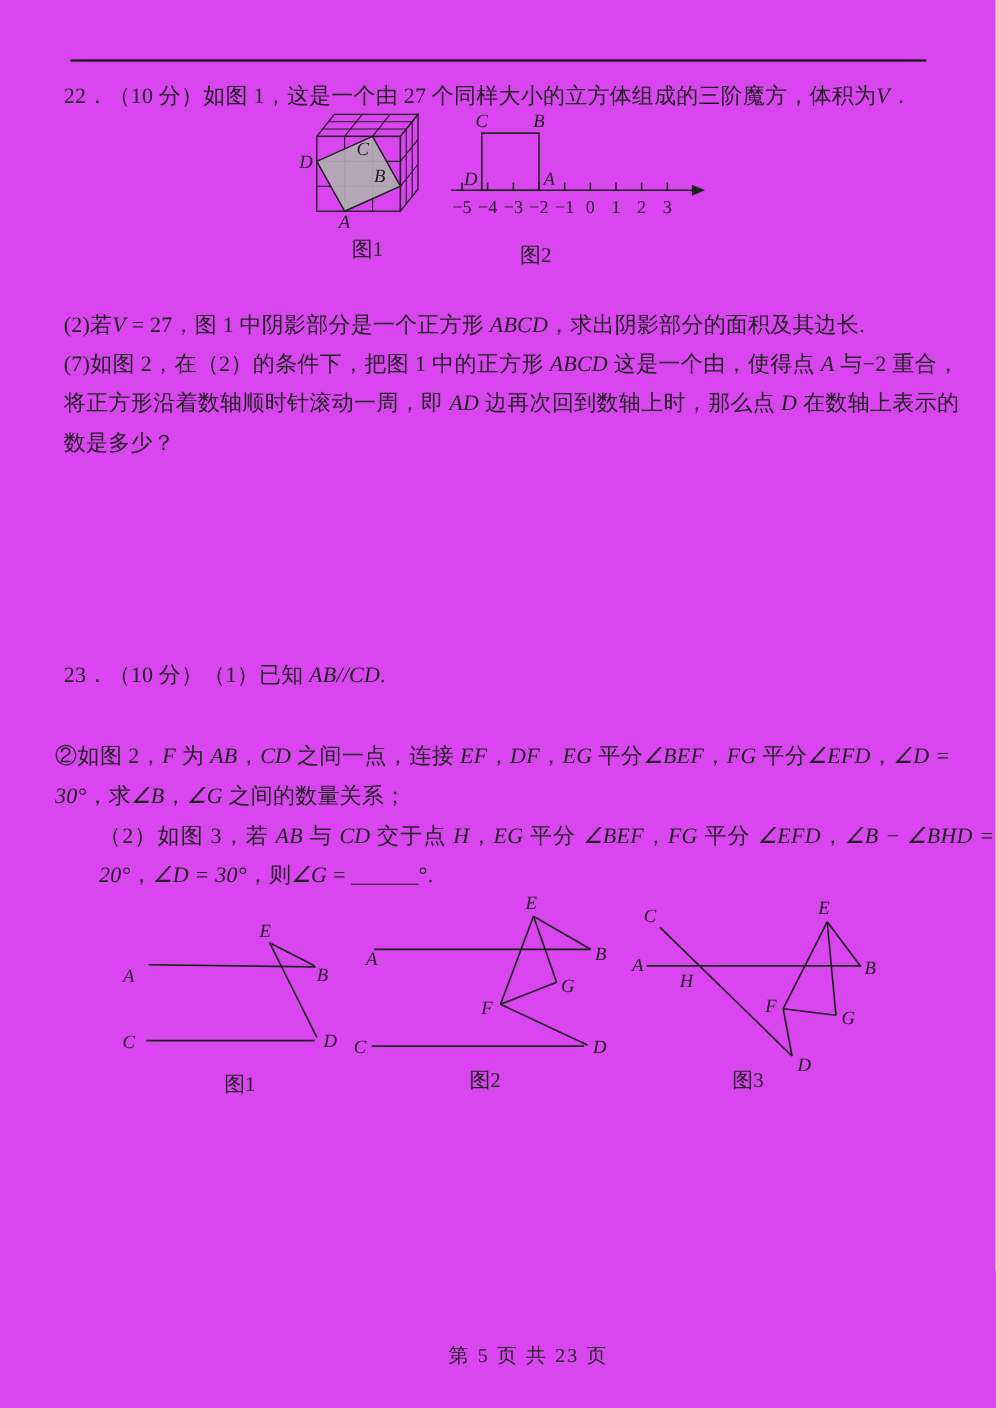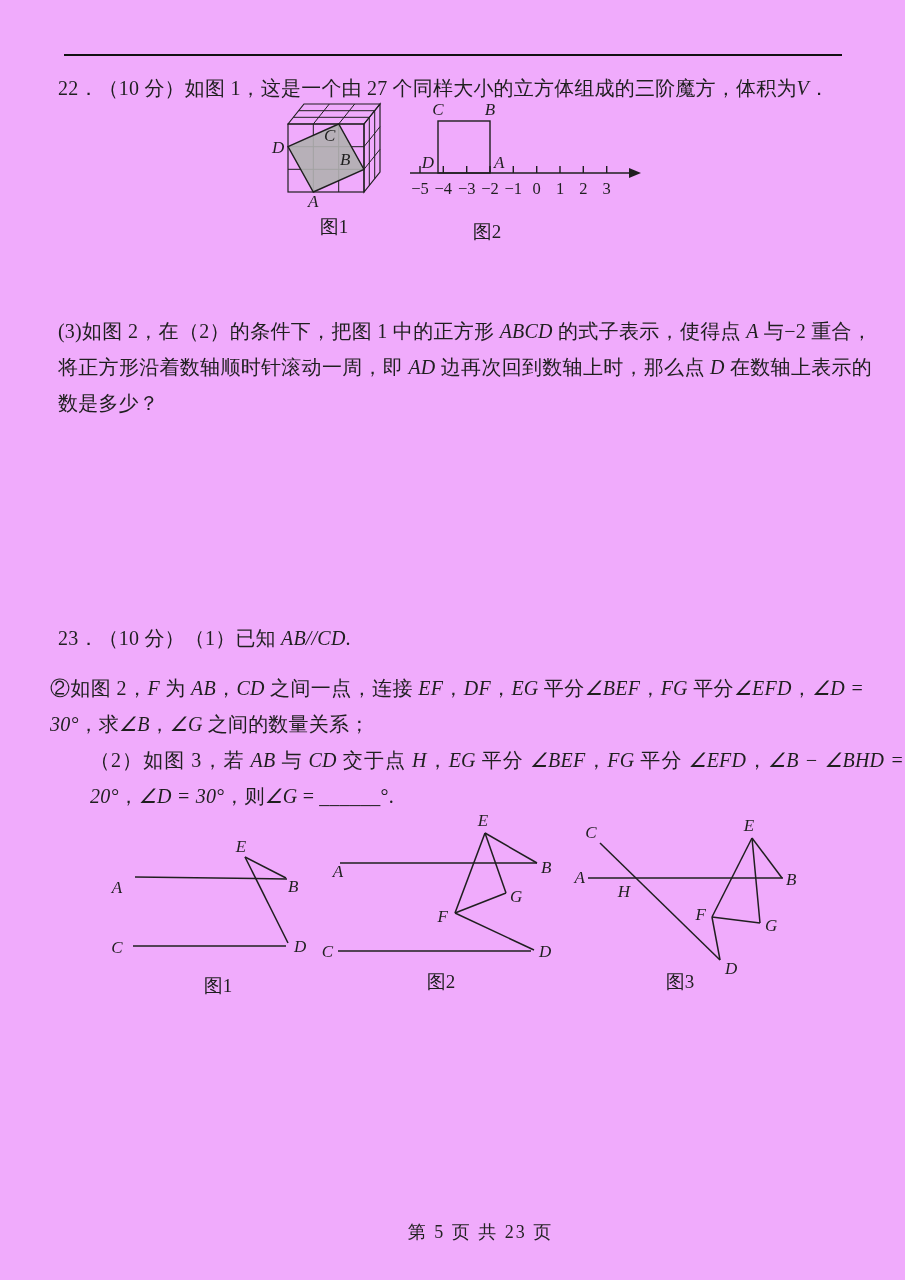--- a/index.html
+++ b/index.html
@@ -1,17 +1,17 @@
 <!DOCTYPE html>
 <html><head>
 <meta charset="utf-8">
 <style>
   html,body{margin:0;padding:0;background:#e8e8e8;}
   .page{
-    position:relative;width:905px;height:1280px;background:#f0abfc;
+    position:relative;width:905px;height:1280px;background:#d946ef;
     font-family:"Liberation Serif","DejaVu Serif",serif;color:#1f1f1f;
     overflow:hidden;margin:0 auto;
   }
   .abs{position:absolute;}
   .rule{position:absolute;left:64px;top:54px;width:778px;height:2px;background:#111;}
   p.tline{
     margin:0;font-size:20px;line-height:36px;text-align:justify;
     color:#1f1f1f;letter-spacing:.2px;
   }
   p.tline i{font-style:italic;font-family:"Liberation Serif",serif;}
@@ -71,23 +71,24 @@
       <text x="85" y="94">−2</text>
       <text x="108.3" y="94">−1</text>
       <text x="131.7" y="94">0</text>
       <text x="155" y="94">1</text>
       <text x="178.3" y="94">2</text>
       <text x="201.7" y="94">3</text>
     </g>
     <text class="cap" x="82" y="138" text-anchor="middle">图2</text>
   </svg>
 
-  <p class="tline abs" style="left:58px;top:313px;width:814px;"><span>(3)如图 2，在（2）的条件下，把图 1 中的正方形 </span><i>ABCD</i><span> 的式子表示，使得点 </span><i>A</i><span> 与−2 重合，将正方形沿着数轴顺时针滚动一周，即 </span><i>AD</i><span> 边再次回到数轴上时，那么点 </span><i>D</i><span> 在数轴上表示的数是多少？</span></p>
+  <p class="tline abs" style="left:58px;top:278px;width:812px;"><span>(2)若</span><i>V</i><span> = 27，图 1 中阴影部分是一个正方形 </span><i>ABCD</i><span>，求出阴影部分的面积及其边长.</span></p>
+  <p class="tline abs" style="left:58px;top:313px;width:814px;"><span>(7)如图 2，在（2）的条件下，把图 1 中的正方形 </span><i>ABCD</i><span> 这是一个由，使得点 </span><i>A</i><span> 与−2 重合，将正方形沿着数轴顺时针滚动一周，即 </span><i>AD</i><span> 边再次回到数轴上时，那么点 </span><i>D</i><span> 在数轴上表示的数是多少？</span></p>
 
-  <p class="tline abs" style="left:58px;top:596px;width:812px;margin-top:24px;"><span>23．（10 分）（1）已知 </span><i>AB//CD</i><span>.</span></p>
+  <p class="tline abs" style="left:58px;top:596px;width:812px;"><span>23．（10 分）（1）已知 </span><i>AB//CD</i><span>.</span></p>
   <p class="tline abs" style="left:50px;top:670px;width:814px;"><span>②如图 2，</span><i>F</i><span> 为 </span><i>AB</i><span>，</span><i>CD</i><span> 之间一点，连接 </span><i>EF</i><span>，</span><i>DF</i><span>，</span><i>EG</i><span> 平分</span><i>∠BEF</i><span>，</span><i>FG</i><span> 平分</span><i>∠EFD</i><span>，</span><i>∠D = 30°</i><span>，求</span><i>∠B</i><span>，</span><i>∠G</i><span> 之间的数量关系；</span></p>
   <p class="tline abs" style="left:58px;top:742px;width:814px;margin-left:32px;"><span>（2）如图 3，若 </span><i>AB</i><span> 与 </span><i>CD</i><span> 交于点 </span><i>H</i><span>，</span><i>EG</i><span> 平分 </span><i>∠BEF</i><span>，</span><i>FG</i><span> 平分 </span><i>∠EFD</i><span>，</span><i>∠B − ∠BHD = 20°</i><span>，</span><i>∠D = 30°</i><span>，则</span><i>∠G</i><span> = </span><span>______</span><span>°.</span></p>
 
   <svg class="abs" style="left:60px;top:812px;" width="280" height="185" viewBox="0 0 280 185">
     <g stroke="#1f1f1f" stroke-width="1.5" fill="none">
       <line x1="75" y1="65" x2="227" y2="67"></line>
       <line x1="73" y1="134" x2="226" y2="134"></line>
       <line x1="185" y1="45" x2="226" y2="66"></line>
       <line x1="185" y1="45" x2="228" y2="131"></line>
     </g>

